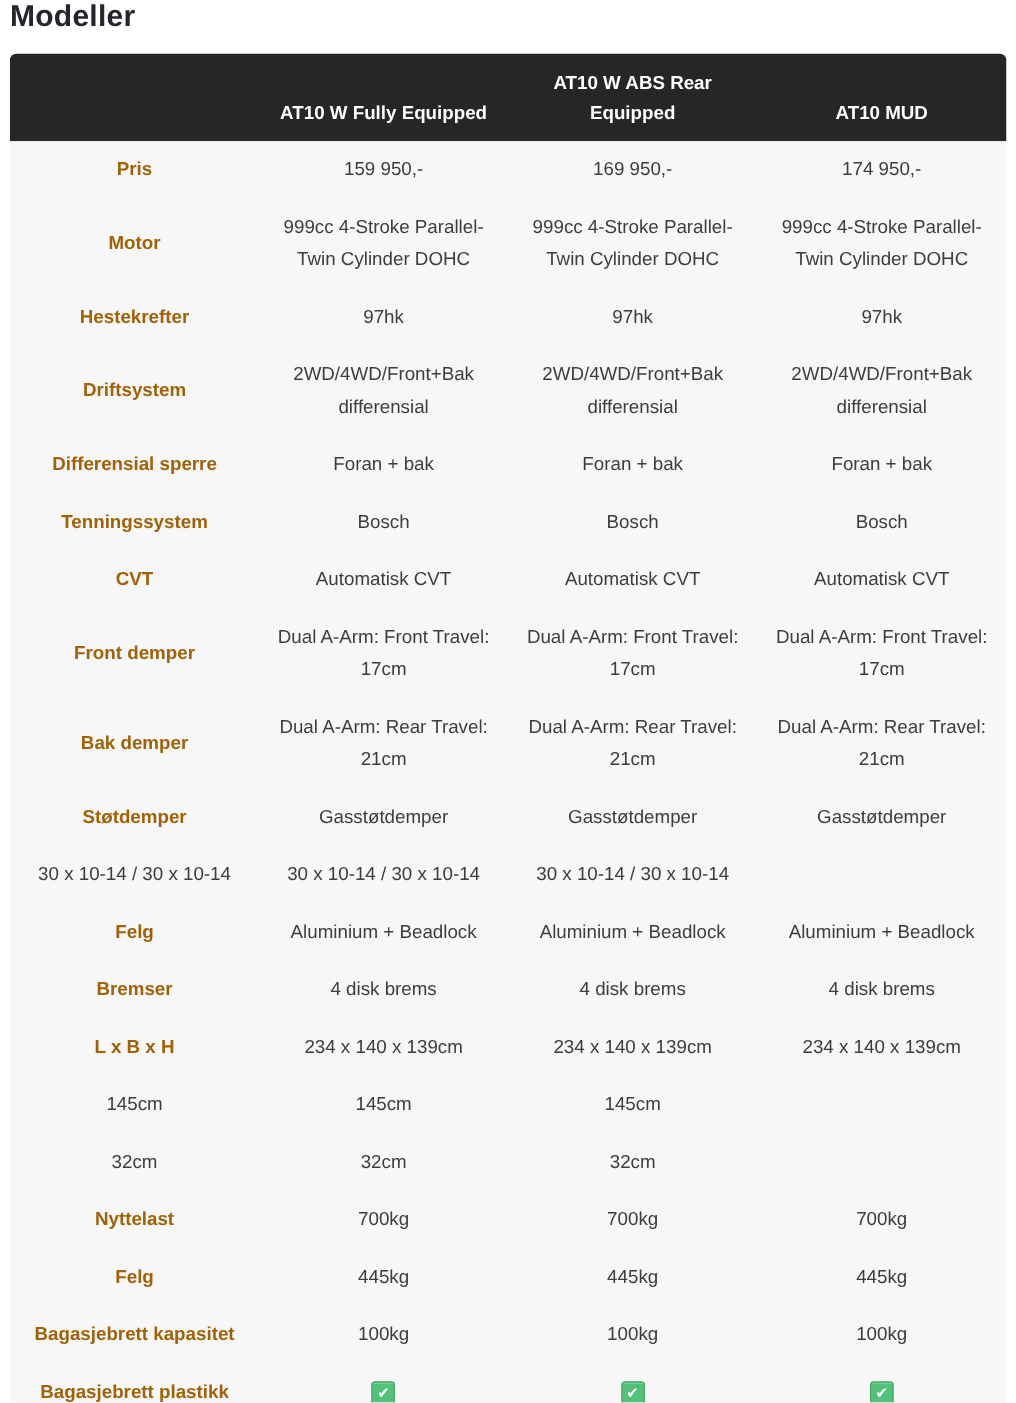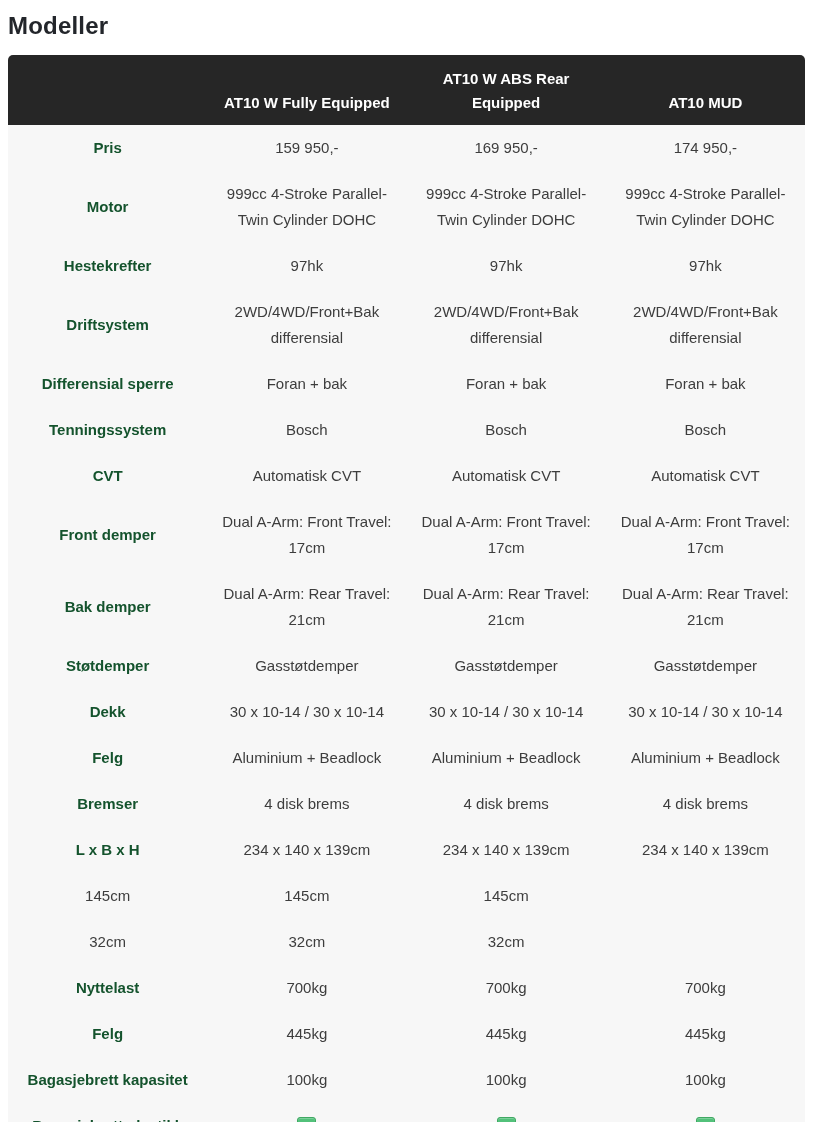--- a/index.html
+++ b/index.html
@@ -6,21 +6,21 @@
     margin: 0;
     padding: 0;
     background: #ffffff;
     font-family: "Liberation Sans", "DejaVu Sans", sans-serif;
   }
   .viewport {
     width: 813px;
     height: 1122px;
     overflow: hidden;
     box-sizing: border-box;
-    padding: 16px 8px;
+    padding: 4px 8px;
     background: #ffffff;
   }
   .page-title {
     font-size: 24px;
     line-height: 26px;
     font-weight: bold;
     color: #23262b;
     margin: -3px 0 0 0;
     letter-spacing: 0.2px;
   }
@@ -54,21 +54,21 @@
     padding: 10px 12px;
     display: flex;
     align-items: center;
     justify-content: center;
     text-align: center;
     font-size: 15px;
     line-height: 26px;
   }
   .cell.label {
     font-weight: bold;
-    color: #14532d;
+    color: #a16207;
   }
   .cell.value {
     color: #3d3d3d;
   }
   .check-icon {
     display: inline-flex;
     align-items: center;
     justify-content: center;
     width: 17px;
     height: 17px;
@@ -150,21 +150,20 @@
           <div class="cell value">Dual A-Arm: Rear Travel: 21cm</div>
           <div class="cell value">Dual A-Arm: Rear Travel: 21cm</div>
         </div>
         <div class="row">
           <div class="cell label">Støtdemper</div>
           <div class="cell value">Gasstøtdemper</div>
           <div class="cell value">Gasstøtdemper</div>
           <div class="cell value">Gasstøtdemper</div>
         </div>
         <div class="row">
-          <div class="cell label">Dekk</div>
           <div class="cell value">30 x 10-14 / 30 x 10-14</div>
           <div class="cell value">30 x 10-14 / 30 x 10-14</div>
           <div class="cell value">30 x 10-14 / 30 x 10-14</div>
         </div>
         <div class="row">
           <div class="cell label">Felg</div>
           <div class="cell value">Aluminium + Beadlock</div>
           <div class="cell value">Aluminium + Beadlock</div>
           <div class="cell value">Aluminium + Beadlock</div>
         </div>

